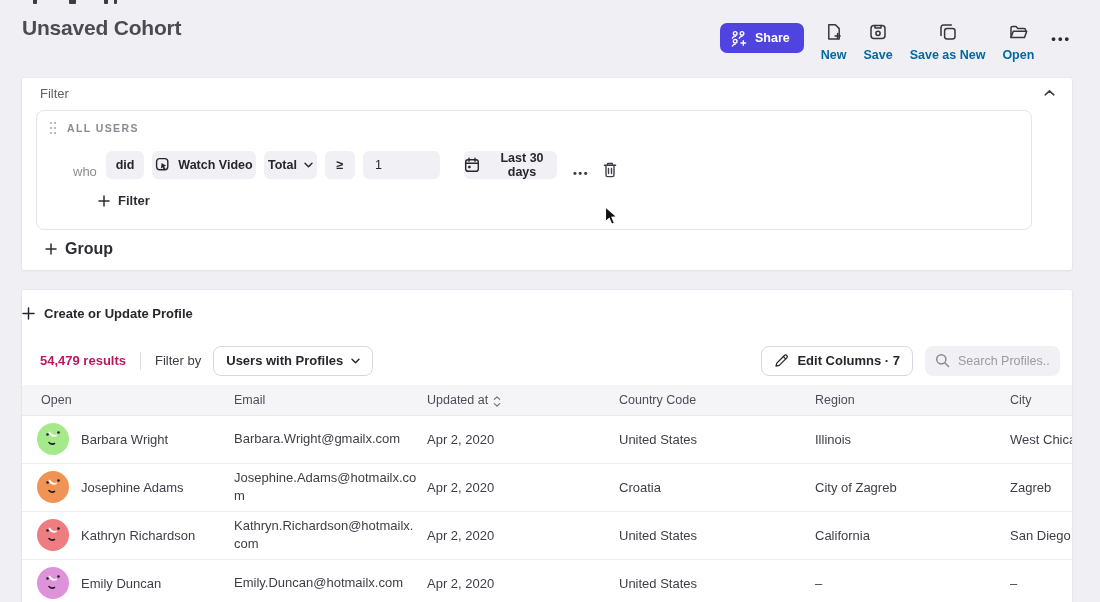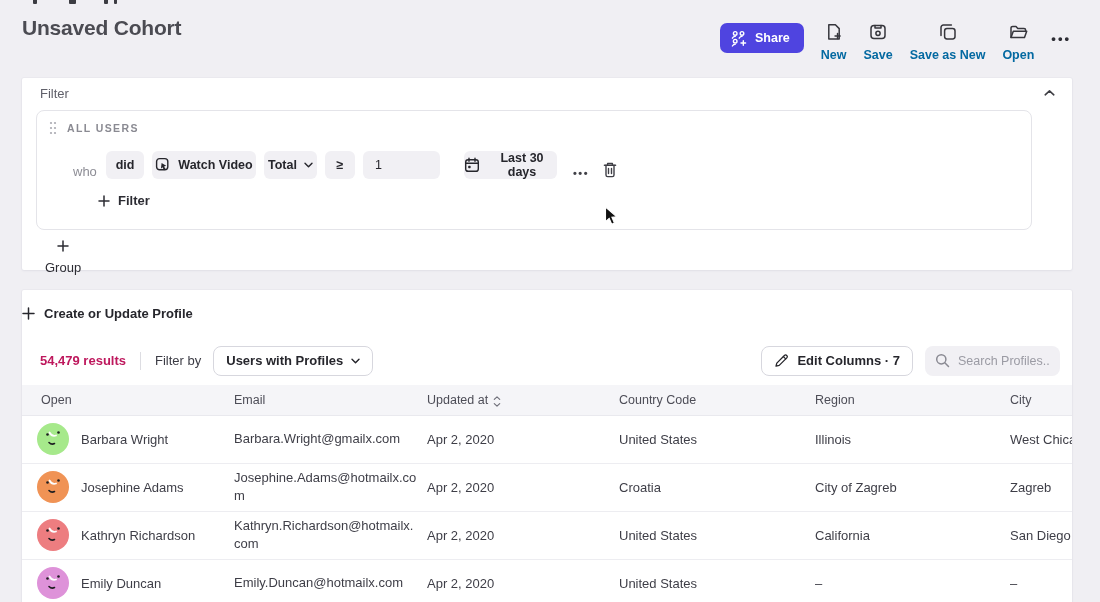--- a/index.html
+++ b/index.html
@@ -67,21 +67,21 @@
   .value-input {
     width:77px; height:28px; margin-left:8px; background:#f1f0f4; border:none; border-radius:6px;
     padding:0 0 0 12px; font-size:12.5px; color:#26262c; font-family:inherit;
   }
   .pill-date { width:93px;margin-left:24px; }
   .row-more { margin-left:16px; font-size:11px; font-weight:700; letter-spacing:1.5px; color:#3f3f46; background:none; border:none; cursor:pointer; font-family:inherit; }
   .trash-btn { margin-left:12px; background:none; border:none; cursor:pointer; padding:1px; }
   .add-filter { position:absolute; left:61px; top:82px; display:flex; align-items:center; gap:8px;
     background:none; border:none; cursor:pointer; font-size:13px; font-weight:600; color:#2c2c33; font-family:inherit; }
   .add-group { position:absolute; left:23px; top:162px; display:flex; align-items:center; gap:8px;
-    background:none; border:none; cursor:pointer; font-size:13px; font-weight:400; color:#2c2c33; font-family:inherit;flex-direction:column; }
+    background:none; border:none; cursor:pointer; font-size:16px; font-weight:700; color:#2c2c33; font-family:inherit; }
   .cursor-pointer { position:absolute; left:604px; top:206px; }
 
   
   .create-row { height:46px; display:flex; align-items:center; justify-content:flex-start; padding-right:18px; }
   .create-btn { display:flex; align-items:center; gap:9px; background:none; border:none; cursor:pointer;
     font-size:13px; font-weight:600; color:#26262c; font-family:inherit; }
   .toolbar-row { height:49px; display:flex; align-items:center; padding:0 12px 0 18px; }
   .results-count { font-size:13px; font-weight:700; color:#be185d; white-space:nowrap; }
   .v-divider { width:1px; height:18px; background:#dddde2; margin:0 14px; }
   .filter-by-label { font-size:13px; color:#3c3c45; white-space:nowrap; }

